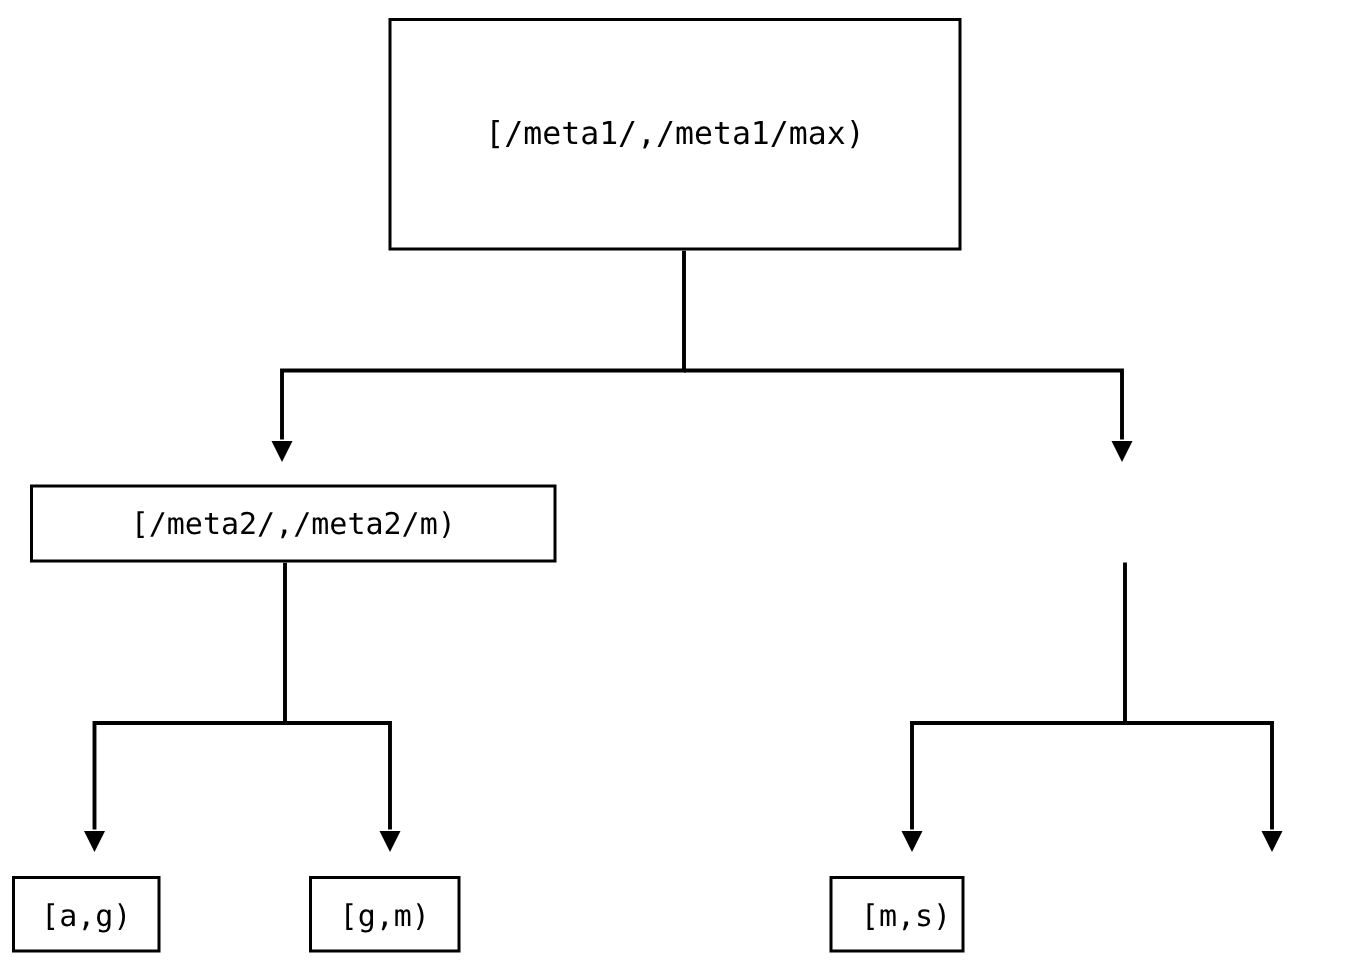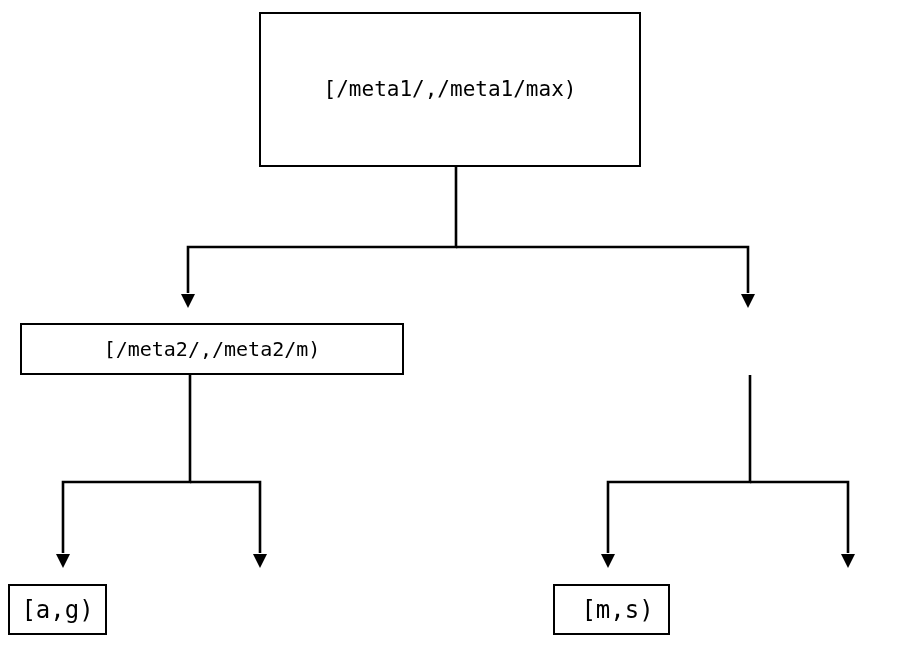--- a/index.html
+++ b/index.html
@@ -35,29 +35,29 @@
     letter-spacing: 0px;
     white-space: pre;
   }
   .node-label {
     display: block;
     line-height: 1;
   }
   .node-root      { left: 259px; top: 12px;  width: 382px; height: 155px; }
   .node-root .node-label      { font-size: 21px; }
   .node-mid       { top: 323px; height: 52px; }
-  .node-mid-left  { left: 20px;  width: 384px; }
+  .node-mid-left  { left: 20px;  width: 351px; }
   .node-mid-right { left: 578px; width: 325px; }
   .node-mid .node-label       { font-size: 20px; }
   .node-leaf      { top: 584px; height: 51px; }
   .node-leaf-1    { left: 8px;   width: 99px; }
   .node-leaf-2    { left: 206px; width: 101px; }
-  .node-leaf-3    { left: 553px; width: 117px; padding-left: 12px; }
+  .node-leaf-3    { left: 553px; width: 90px; padding-left: 12px; }
   .node-leaf-4    { left: 777px; width: 126px; }
-  .node-leaf .node-label      { font-size: 24px; }
+  .node-leaf .node-label      { font-size: 20px; }
 </style>
 </head>
 <body>
 
 <div id="diagram-canvas">
 
   <svg id="edge-layer" viewBox="0 0 912 652" width="912" height="652" xmlns="http://www.w3.org/2000/svg">
 
     <g>
       <path d="M 456 167 L 456 247 L 188 247 L 188 293" fill="none" stroke="#000000" stroke-width="2.6"></path>
@@ -96,19 +96,22 @@
 
   <div class="node node-mid node-mid-left">
     <span class="node-label">[/meta2/,/meta2/m)</span>
   </div>
 
 
   <div class="node node-leaf node-leaf-1">
     <span class="node-label">[a,g)</span>
   </div>
 
+  <div class="node node-leaf node-leaf-2">
+    <span class="node-label">[g,m)</span>
+  </div>
 
   <div class="node node-leaf node-leaf-3">
     <span class="node-label">[m,s)</span>
   </div>
 
 
 </div>
 
 </body></html>

